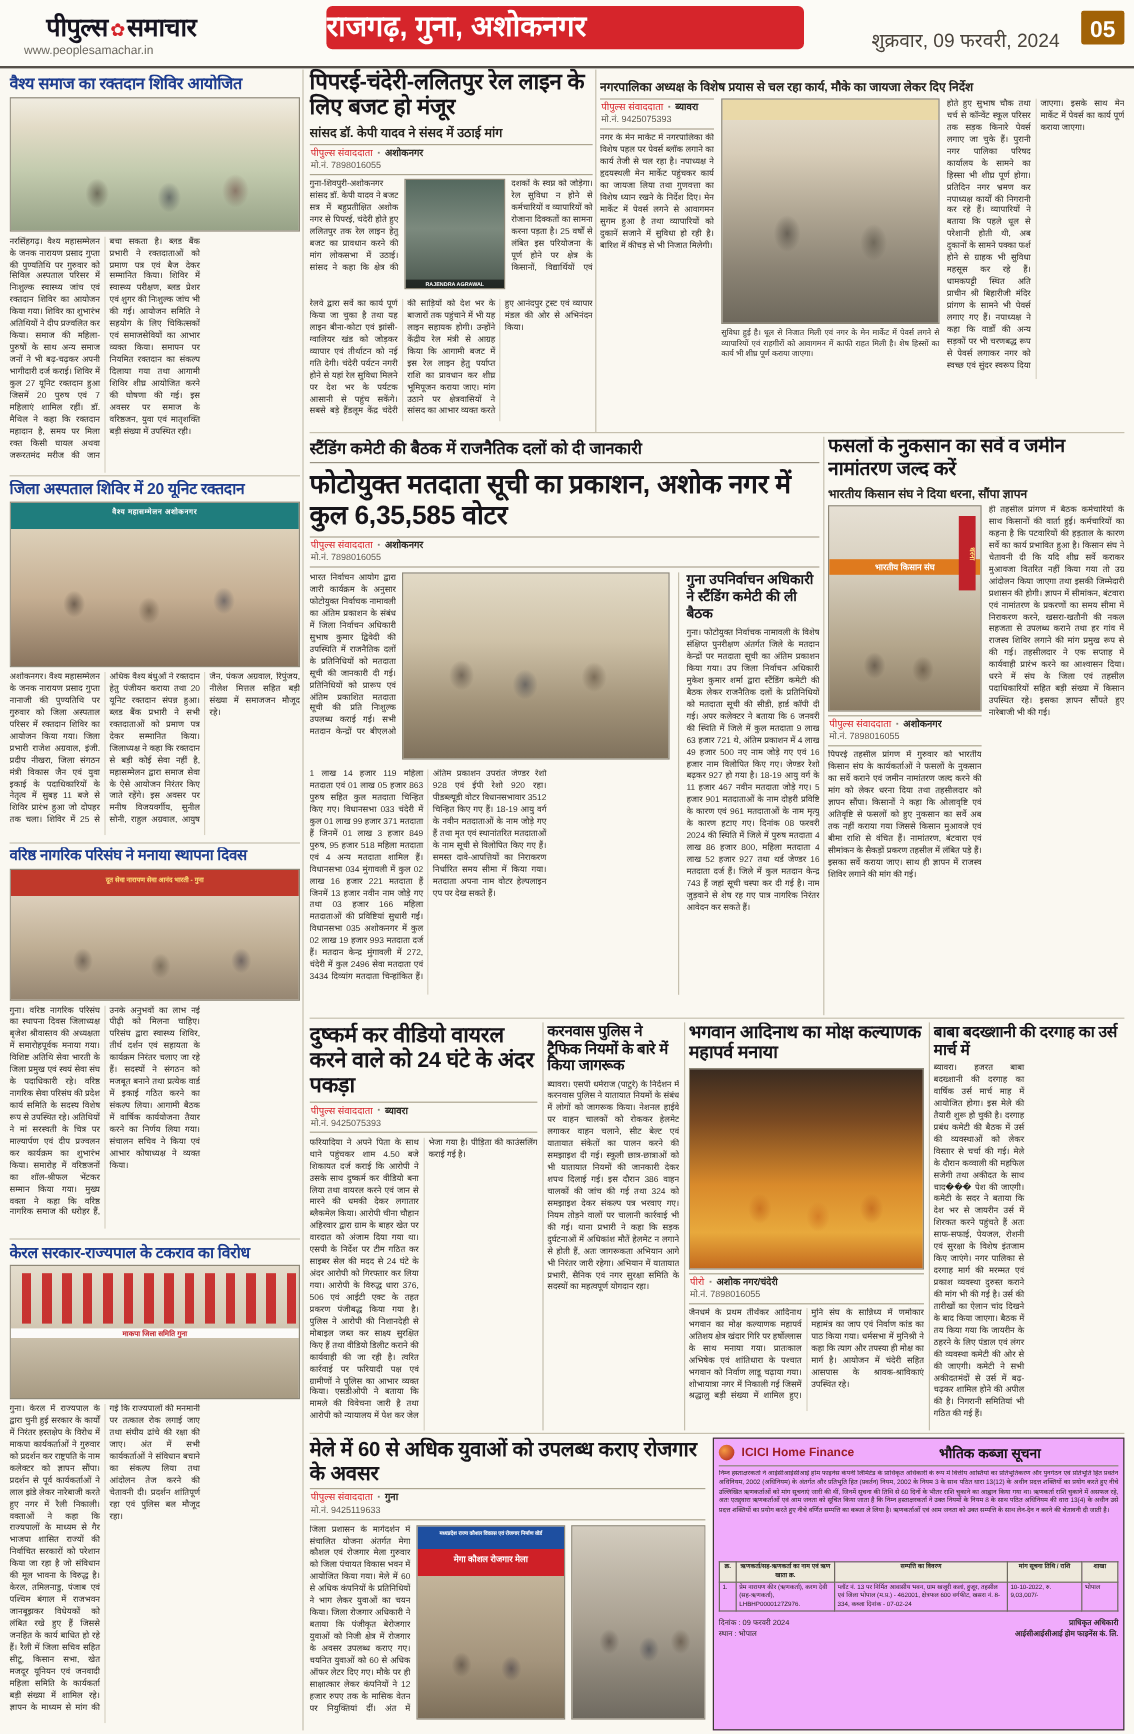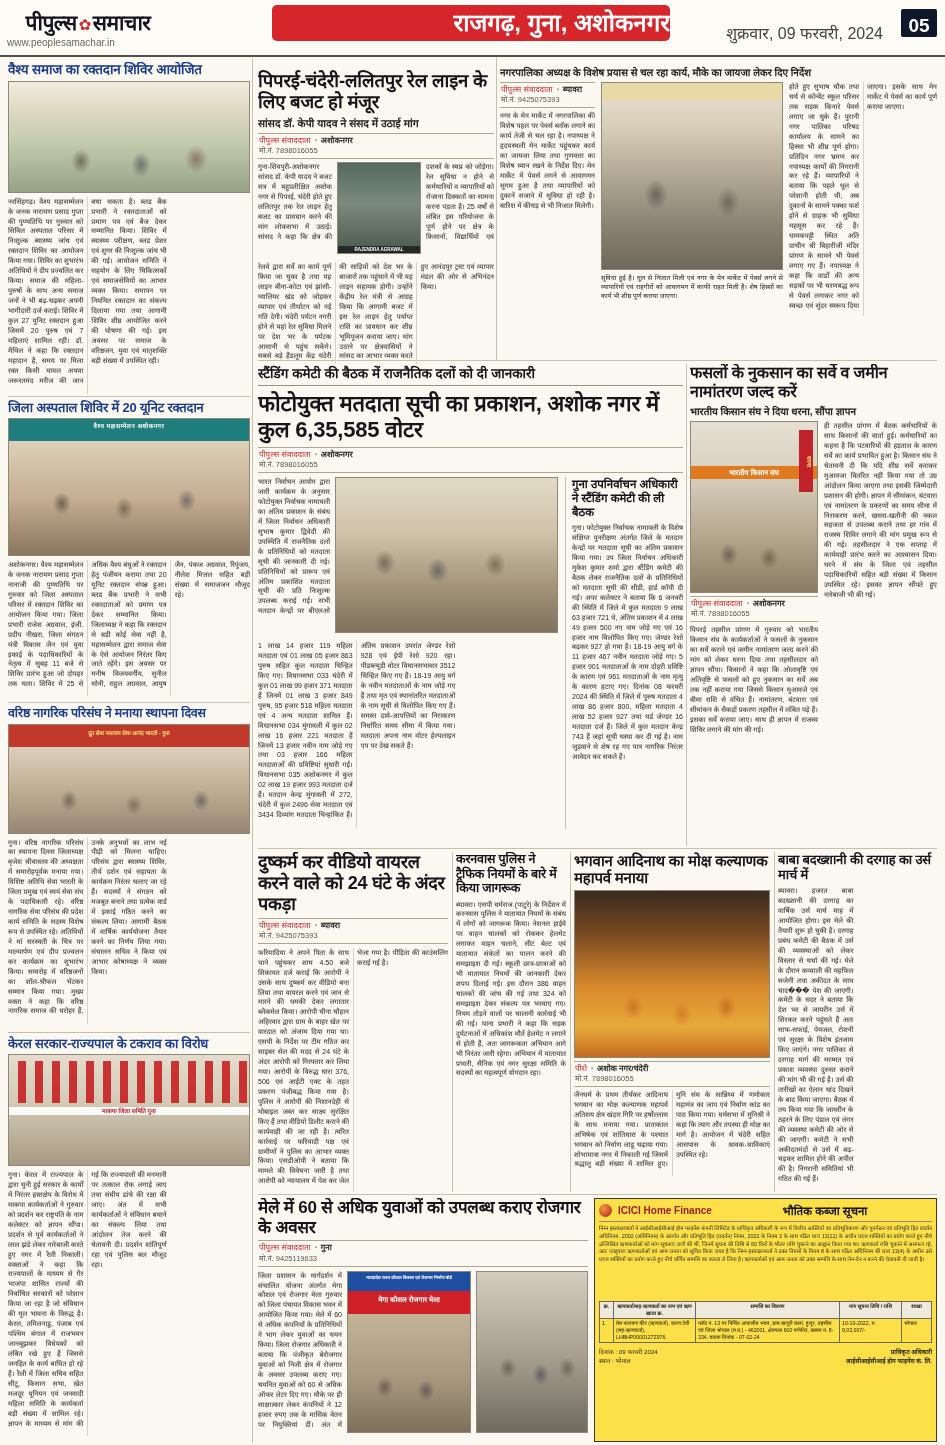--- a/index.html
+++ b/index.html
@@ -2,28 +2,28 @@
 <html><head>
 <meta charset="utf-8">
 <style>
   *{margin:0;padding:0;box-sizing:border-box}
   html,body{width:945px;height:1445px}
   body{font-family:"Liberation Sans","DejaVu Sans",sans-serif;background:#e8e4d8;color:#1c1a16}
   .page{position:relative;width:945px;height:1445px;background:#faf8f1;overflow:hidden}
 
   
   .masthead{position:absolute;left:0;top:0;width:945px;height:57px;background:#fcfbf6;border-bottom:2px solid #55504a}
-  .logo{position:absolute;left:3px;top:8px;width:170px;text-align:center}
+  .logo{position:absolute;left:16px;top:8px;width:170px;text-align:center}
   .logo-line{font-size:21px;font-weight:bold;color:#15131f;letter-spacing:-.5px;white-space:nowrap}
   .logo-flower{color:#d6252b;font-size:15px;padding:0 2px}
   .logo-flower::before{content:"✿"}
   .logo-url{font-size:10px;color:#6b675e;margin-top:1px;text-align:left;padding-left:4px}
-  .region-banner{position:absolute;left:272px;top:5px;width:398px;height:36px;background:#d6252b;border-radius:5px;color:#fff;font-weight:bold;font-size:24px;text-align:right;line-height:36px;white-space:nowrap;overflow:hidden}
+  .region-banner{position:absolute;left:272px;top:5px;width:398px;height:36px;background:#d6252b;border-radius:5px;color:#fff;font-weight:bold;font-size:24px;text-align:left;line-height:36px;white-space:nowrap;overflow:hidden}
   .mast-date{position:absolute;right:62px;top:22px;font-size:16px;font-weight:normal;color:#4a443c;white-space:nowrap}
-  .page-badge{position:absolute;right:8px;top:9px;width:36px;height:28px;background:#0f172a;color:#fff;font-weight:bold;font-size:19px;text-align:center;line-height:34px;border-radius:2px}
+  .page-badge{position:absolute;right:8px;top:9px;width:36px;height:28px;background:#a16207;color:#fff;font-weight:bold;font-size:19px;text-align:center;line-height:34px;border-radius:2px}
 
   
   .sec{position:absolute;overflow:hidden}
   .hl{font-weight:bold;color:#17151a;line-height:1.16;letter-spacing:-.2px}
   .hl-blue{color:#1d3c8f}
   .one-line{white-space:nowrap;overflow:hidden}
   .sub{font-weight:bold;font-size:10.5px;color:#26231e;margin-top:3px;white-space:nowrap;overflow:hidden}
   .bt{font-size:7px;line-height:1.42;text-align:justify;color:#2c2923;overflow:hidden;column-fill:auto;column-gap:8px;column-rule:1px solid #d8d2c2}
   .c1{column-count:1}.c2{column-count:2}.c3{column-count:3}
   .byline{border-top:1px solid #aca590;border-bottom:1px solid #aca590;padding:2px 1px;margin-top:3px;font-size:8px;line-height:1.3}
@@ -34,21 +34,21 @@
   .ph{position:relative;border:1px solid #8e8878;overflow:hidden;margin-top:3px}
   .strip{position:absolute;left:0;right:0;color:#fff;font-weight:bold;text-align:center;white-space:nowrap;overflow:hidden}
   .row{display:flex}
   .vline{position:absolute;width:1px;background:#c6c0ae}
   .hline{position:absolute;height:1px;background:#c6c0ae}
 
   .kicker{font-size:13.5px;font-weight:bold;color:#17151a;border-bottom:1px solid #979181;padding-bottom:3px;white-space:nowrap;overflow:hidden}
   .sb-h{font-size:11.5px;font-weight:bold;line-height:1.22;color:#17151a}
 
   
-  .ad{position:absolute;left:594px;top:1198px;width:343px;height:244px;background:#fde047;border:1px solid #3c3933;padding:4px;overflow:hidden}
+  .ad{position:absolute;left:594px;top:1198px;width:343px;height:244px;background:#f0abfc;border:1px solid #3c3933;padding:4px;overflow:hidden}
   .ad-head{display:flex;align-items:center;gap:6px;border-bottom:1px solid #8c8678;padding-bottom:3px}
   .icici-mark{width:13px;height:13px;border-radius:50%;background:radial-gradient(circle at 35% 35%,#f59b42,#c2402a 70%);flex:0 0 auto}
   .icici-txt{font-size:10px;font-weight:bold;color:#9c1d26;white-space:nowrap}
   .ad-title{flex:1;text-align:center;font-size:11.5px;font-weight:bold;color:#161412}
   .ad-intro{font-size:5.4px;line-height:1.45;text-align:justify;color:#2b2823;margin-top:3px;height:74px;overflow:hidden}
   .ad-table{width:100%;border-collapse:collapse;font-size:5.2px;margin-top:2px}
   .ad-table th,.ad-table td{border:1px solid #6e6a60;padding:1px 2px;vertical-align:top;text-align:left;line-height:1.35}
   .ad-table th{background:#eee9dc;font-weight:bold;text-align:center}
   .ad-foot{display:flex;justify-content:space-between;font-size:6.2px;margin-top:4px;color:#2b2823}
   .ad-foot .rt{text-align:right;font-weight:bold}
@@ -119,21 +119,21 @@
 
   <section class="sec" style="left:8px;top:1036px;width:242px;height:406px">
     <h2 class="hl hl-blue one-line" style="font-size:13px">केरल सरकार-राज्यपाल के टकराव का विरोध</h2>
     <div class="ph" style="height:112px;background:linear-gradient(180deg,#e4ddcd 0%,#d4cab6 42%,#a79a82 100%)">
       <div style="position:absolute;left:0;right:0;top:6px;height:42px;background:repeating-linear-gradient(90deg,transparent 0 9px,rgba(198,34,34,.9) 9px 17px)"></div>
       <div class="strip" style="top:52px;font-size:6px;background:rgba(255,255,255,.92);color:#c0222a">माकपा जिला समिति गुना</div>
     </div>
     <div class="bt c3" style="height:266px;margin-top:4px">गुना। केरल में राज्यपाल के द्वारा चुनी हुई सरकार के कार्यों में निरंतर हस्तक्षेप के विरोध में माकपा कार्यकर्ताओं ने गुरुवार को प्रदर्शन कर राष्ट्रपति के नाम कलेक्टर को ज्ञापन सौंपा। प्रदर्शन से पूर्व कार्यकर्ताओं ने लाल झंडे लेकर नारेबाजी करते हुए नगर में रैली निकाली। वक्ताओं ने कहा कि राज्यपालों के माध्यम से गैर भाजपा शासित राज्यों की निर्वाचित सरकारों को परेशान किया जा रहा है जो संविधान की मूल भावना के विरुद्ध है। केरल, तमिलनाडु, पंजाब एवं पश्चिम बंगाल में राजभवन जानबूझकर विधेयकों को लंबित रखे हुए हैं जिससे जनहित के कार्य बाधित हो रहे हैं। रैली में जिला सचिव सहित सीटू, किसान सभा, खेत मजदूर यूनियन एवं जनवादी महिला समिति के कार्यकर्ता बड़ी संख्या में शामिल रहे। ज्ञापन के माध्यम से मांग की गई कि राज्यपालों की मनमानी पर तत्काल रोक लगाई जाए तथा संघीय ढांचे की रक्षा की जाए। अंत में सभी कार्यकर्ताओं ने संविधान बचाने का संकल्प लिया तथा आंदोलन तेज करने की चेतावनी दी। प्रदर्शन शांतिपूर्ण रहा एवं पुलिस बल मौजूद रहा।</div>
   </section>
 
-  <section class="sec" style="left:258px;top:70px;width:236px;height:294px">
+  <section class="sec" style="left:258px;top:57px;width:236px;height:294px">
     <h1 class="hl" style="font-size:18.5px">पिपरई-चंदेरी-ललितपुर रेल लाइन के लिए बजट हो मंजूर</h1>
     <div class="sub">सांसद डॉ. केपी यादव ने संसद में उठाई मांग</div>
     <div class="byline">
       <span class="ag">पीपुल्स संवाददाता</span><span class="loc">अशोकनगर</span>
       <span class="phn">मो.नं. 7898016055</span>
     </div>
     <div class="row" style="gap:5px;height:96px;margin-top:3px">
       <div class="bt c1" style="width:74px;height:96px">गुना-शिवपुरी-अशोकनगर सांसद डॉ. केपी यादव ने बजट सत्र में बहुप्रतीक्षित अशोक नगर से पिपरई, चंदेरी होते हुए ललितपुर तक रेल लाइन हेतु बजट का प्रावधान करने की मांग लोकसभा में उठाई। सांसद ने कहा कि क्षेत्र की जनता दशकों से इस रेल लाइन की प्रतीक्षा कर रही है।</div>
       <div class="ph" style="width:84px;height:92px;margin-top:0;background:linear-gradient(180deg,#55695f 0%,#7c8a7e 45%,#4b584f 100%)">
         <div class="strip" style="bottom:0;font-size:4.5px;background:rgba(0,0,0,.55);padding:1px 0">RAJENDRA AGRAWAL</div>

